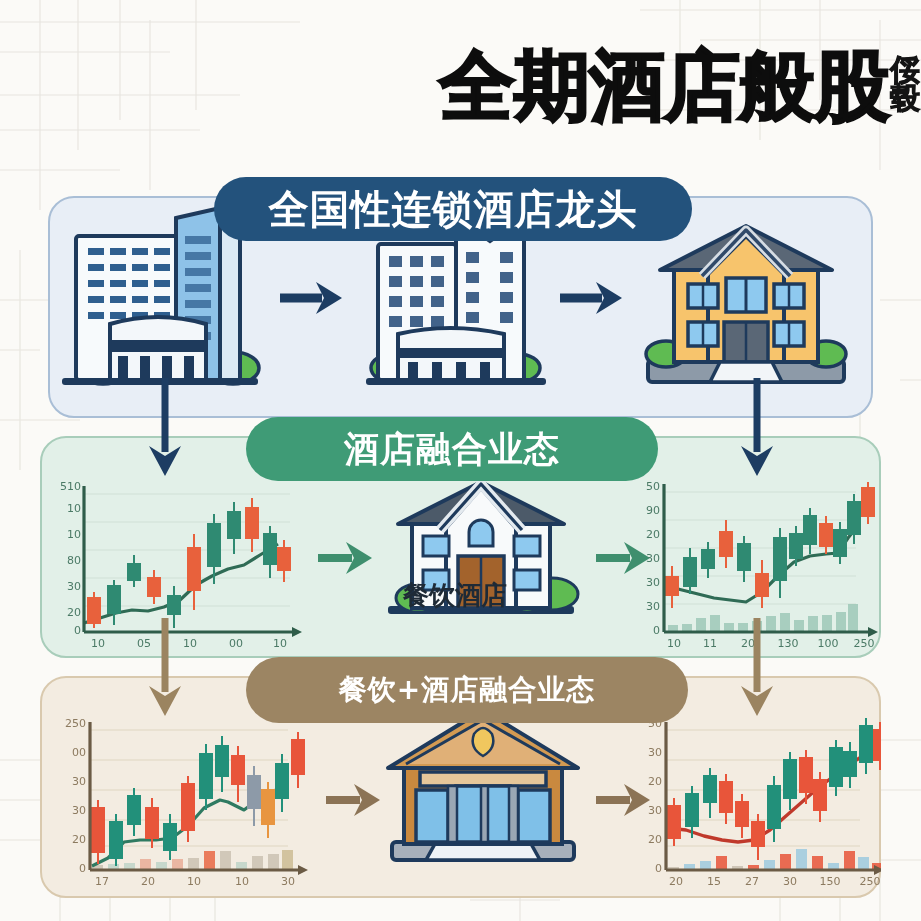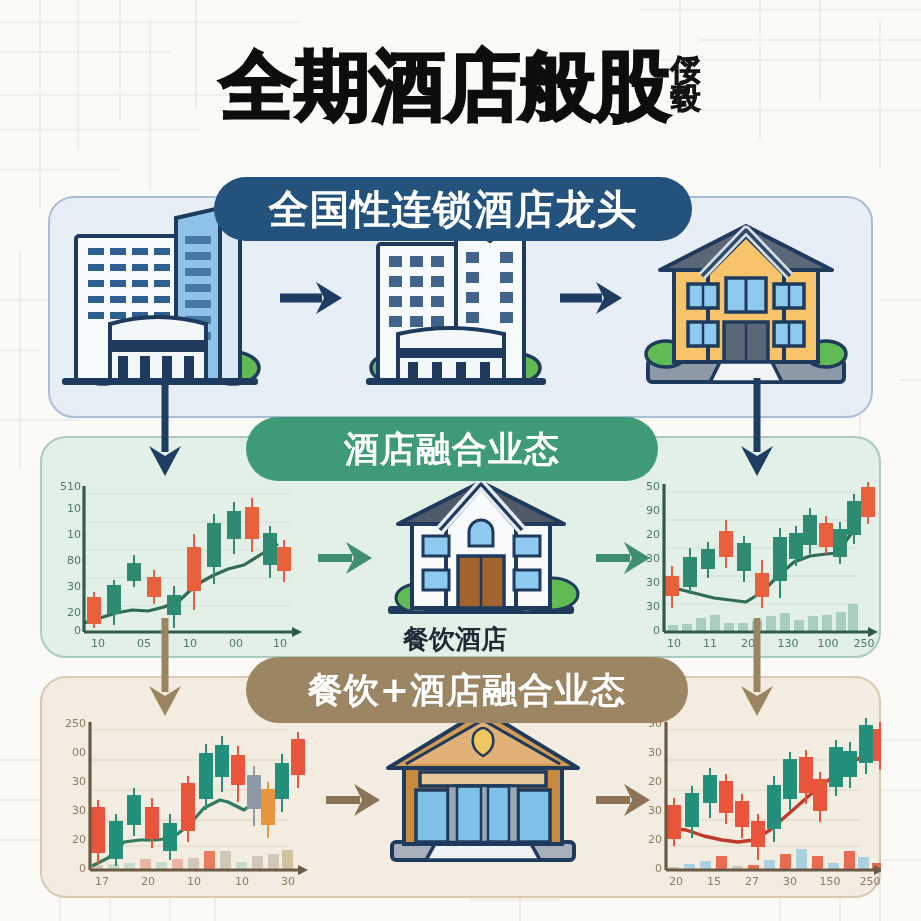--- a/index.html
+++ b/index.html
@@ -10,21 +10,21 @@
     overflow:hidden;position:relative;
   }
   
   #bg-grid{position:absolute;inset:0;z-index:0;pointer-events:none;}
 
   #page{position:absolute;inset:0;z-index:2;}
 
   
   .title-wrap{
     position:absolute;left:0;top:48px;width:921px;
-    text-align:center;line-height:1;
+    text-align:right;line-height:1;
   }
   .title-main{
     display:inline-block;vertical-align:middle;
     font-family:"DejaVu Sans","Liberation Sans",sans-serif;
     font-weight:700;font-size:76px;letter-spacing:-1px;color:#0d0d0d;
     -webkit-text-stroke:2.5px #0d0d0d;
   }
   .title-small{
     display:inline-block;vertical-align:middle;
     font-family:"DejaVu Sans","Liberation Sans",sans-serif;
@@ -54,27 +54,27 @@
   
   .pill{
     position:absolute;box-sizing:border-box;
     border-radius:40px;display:flex;align-items:center;justify-content:center;
     color:#ffffff;font-weight:700;
     font-family:"DejaVu Sans","Liberation Sans",sans-serif;
     letter-spacing:1px;z-index:6;
   }
   .pill.p1{left:214px;top:177px;width:478px;height:64px;background:#23527c;font-size:40px;}
   .pill.p2{left:246px;top:417px;width:412px;height:64px;background:#3f9b76;font-size:35px;}
-  .pill.p3{left:246px;top:657px;width:442px;height:66px;background:#9c8563;font-size:35px;}
+  .pill.p3{left:246px;top:657px;width:442px;height:66px;background:#9c8563;font-size:28px;}
 
   
   .rowbox{position:absolute;z-index:5;}
 
   .midlabel{
-    position:absolute;left:330px;top:622px;width:250px;text-align:center;
+    position:absolute;left:330px;top:578px;width:250px;text-align:center;
     font-family:"DejaVu Sans","Liberation Sans",sans-serif;
     font-weight:700;font-size:26px;color:#1e2a36;z-index:7;
   }
 
   .connector{position:absolute;z-index:8;}
 </style>
 </head>
 <body>
 
 <svg id="bg-grid" width="921" height="921" viewBox="0 0 921 921">

